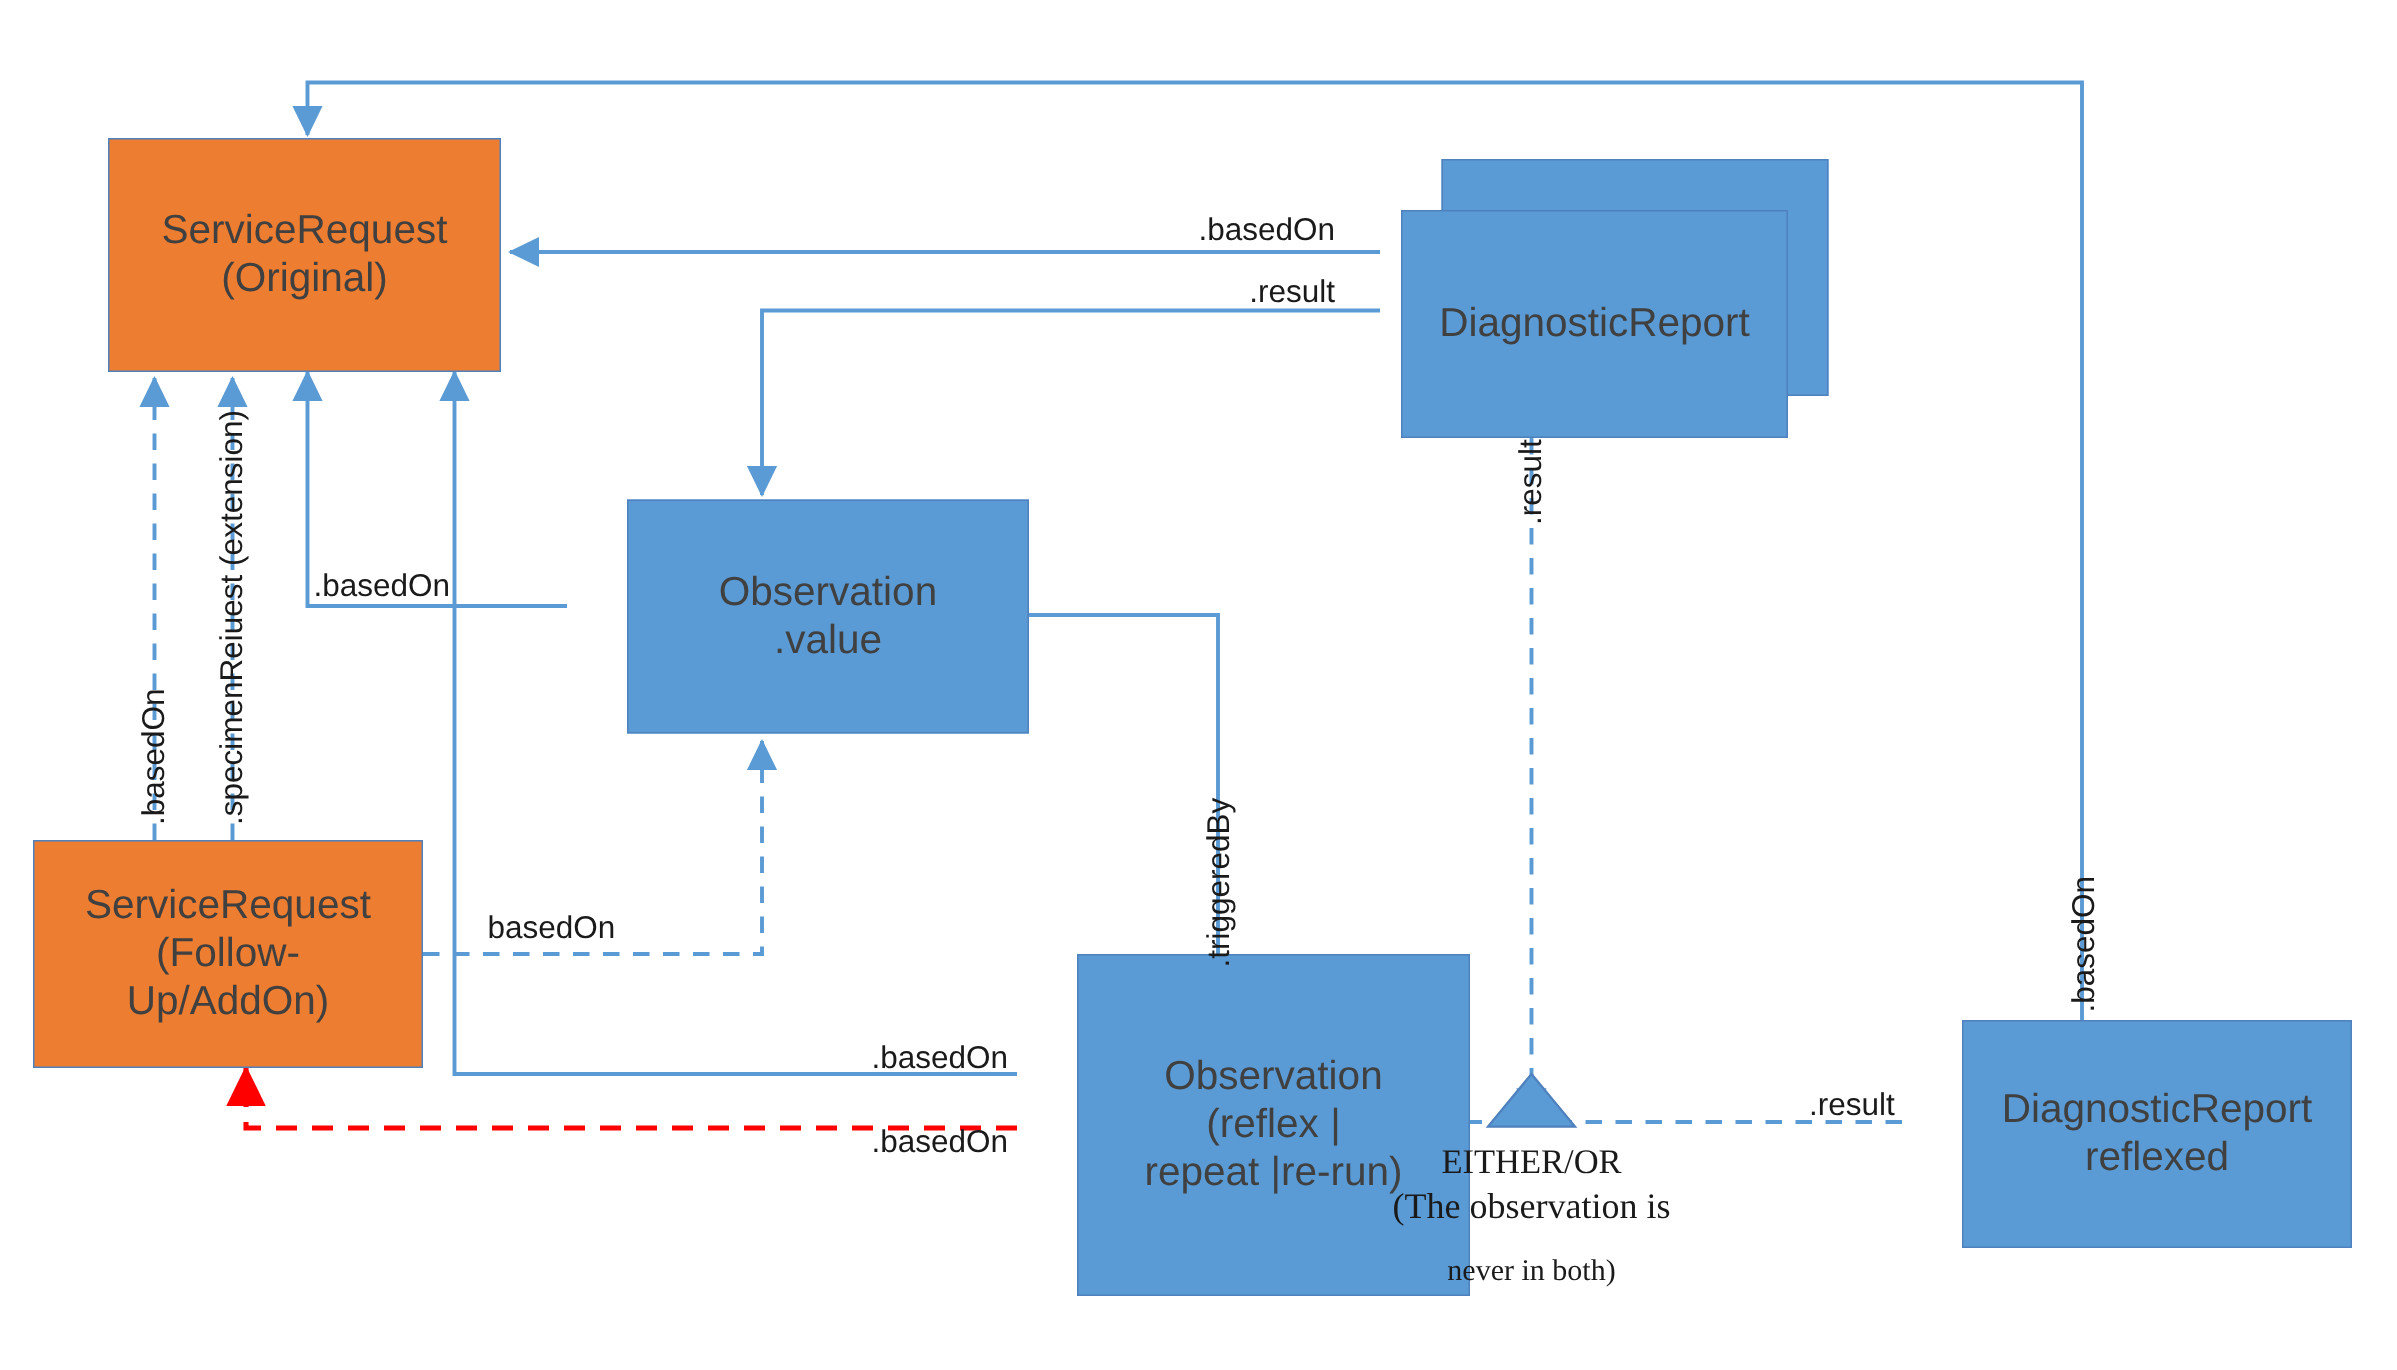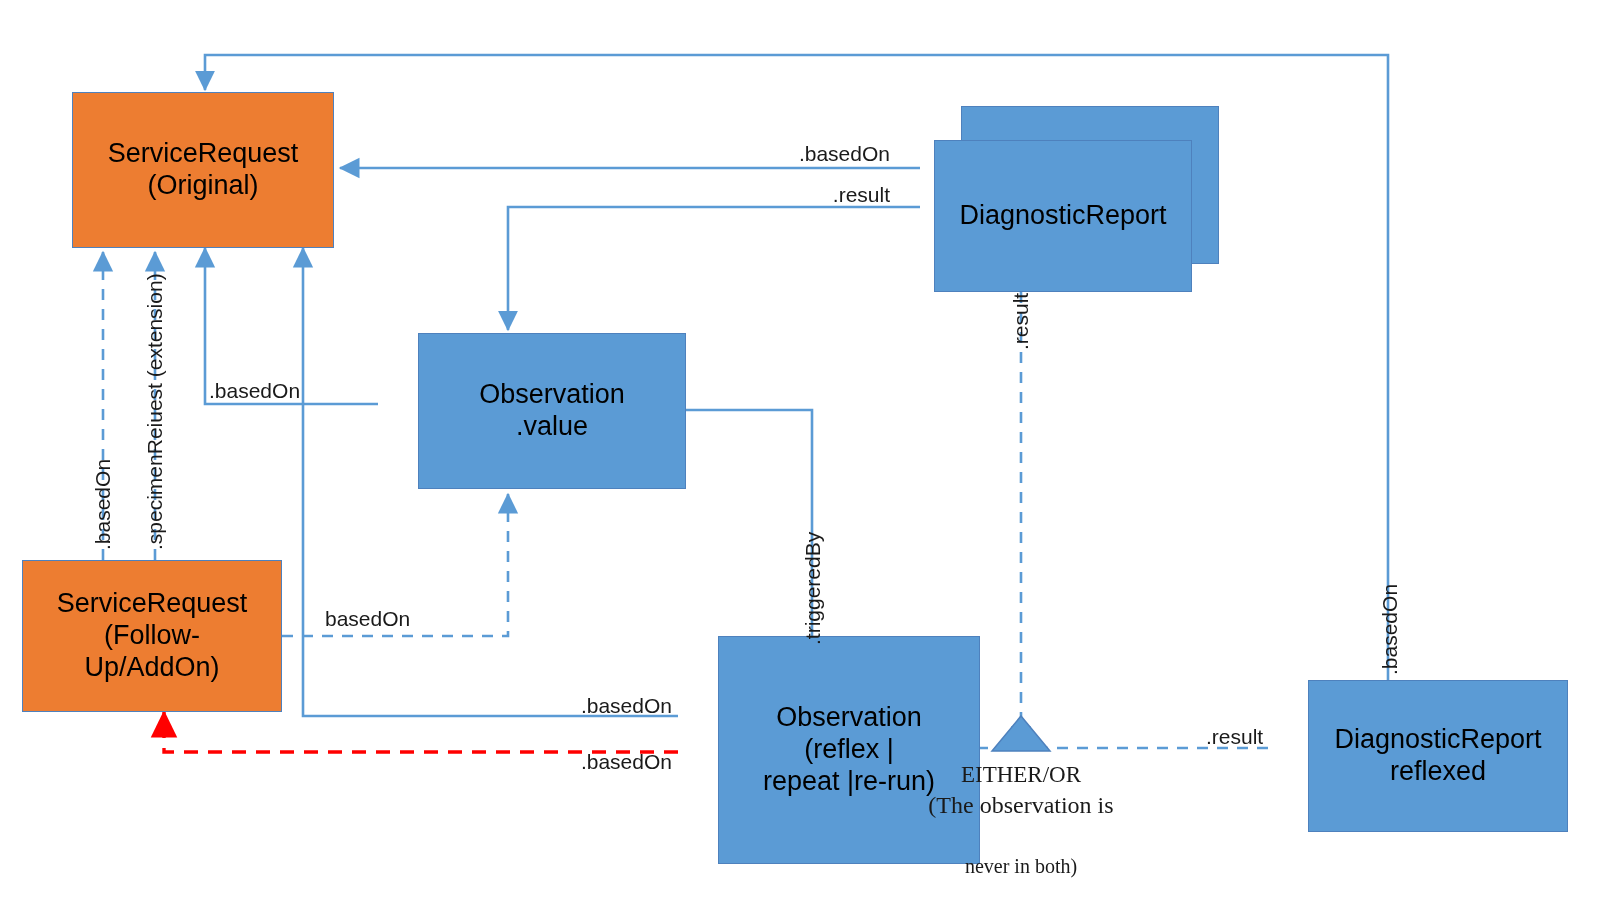--- a/index.html
+++ b/index.html
@@ -20,21 +20,21 @@
     width:1598px; height:913px;
     pointer-events:none;
   }
   .node{
     position:absolute;
     box-sizing:border-box;
     display:flex;
     align-items:center;
     justify-content:center;
     text-align:center;
-    color:#000000;
+    color:#404040;
     line-height:1.18;
     white-space:pre-line;
   }
   .node.orange{
     background:#ED7D31;
     border:1.5px solid #4E81BD;
   }
   .node.blue{
     background:#5B9BD5;
     border:1.5px solid #4E81BD;
@@ -163,15 +163,15 @@
   <div class="lbl vert" style="left:801px; top:645px; font-size:21px;">.triggeredBy</div>
 
   <div class="lbl" style="left:1206px; top:725px; font-size:21px;">.result</div>
 
   <div class="lbl vert" style="left:1378px; top:675px; font-size:21px;">.basedOn</div>
 
   <div class="lbl center" style="left:921px; top:762px; width:200px; font-size:23px;">EITHER/OR</div>
 
   <div class="lbl center" style="left:911px; top:792px; width:220px; font-size:24px;">(The observation is</div>
 
-  <div class="lbl center" style="left:911px; top:855px; width:220px; font-size:20px;">never in both)</div>
+  <div class="lbl center" style="left:911px; top:836px; width:220px; font-size:20px;">never in both)</div>
 
 </div>
 
 </body></html>

